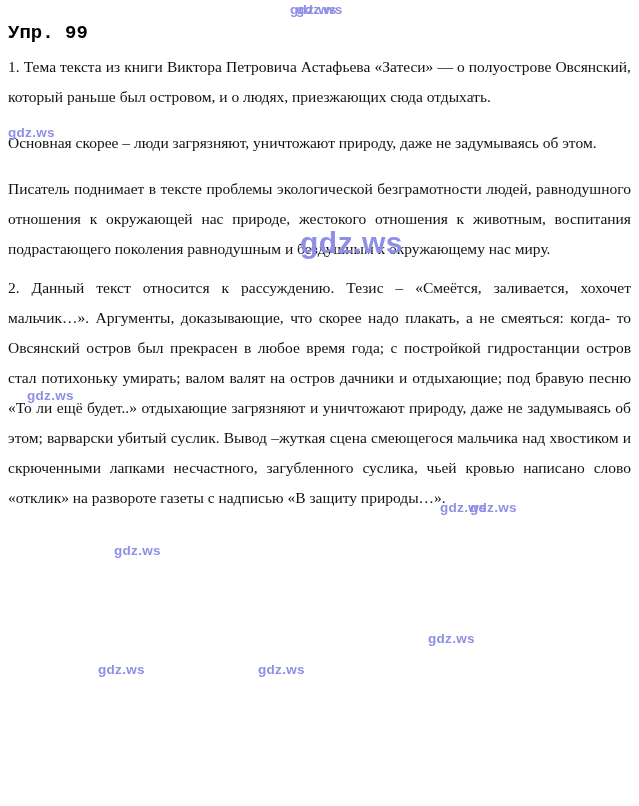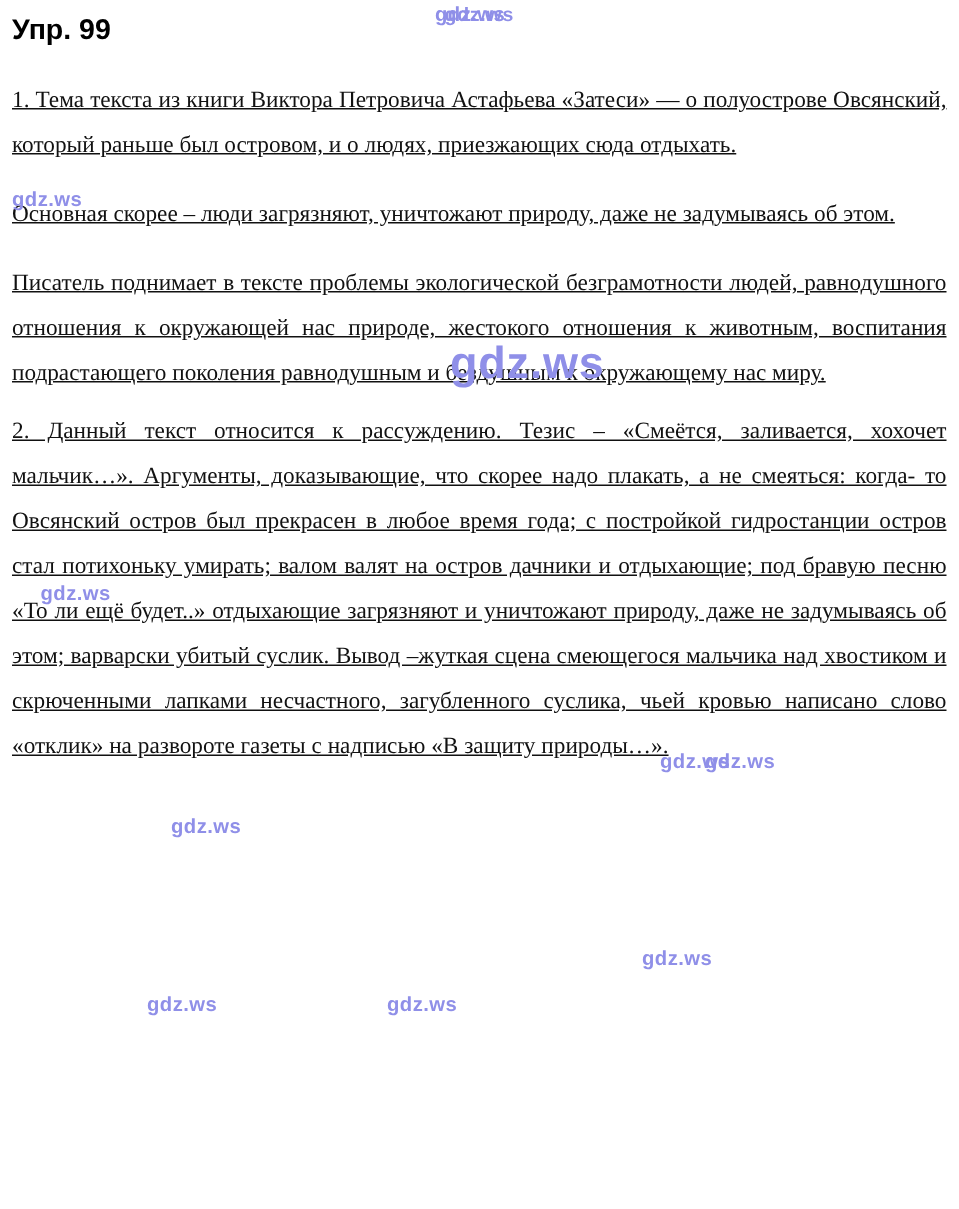--- a/index.html
+++ b/index.html
@@ -29,41 +29,40 @@
     width: 639px;
     text-align: center;
     font-family: "Liberation Sans", sans-serif;
     font-size: 13px;
     font-weight: bold;
     color: #8f8fe8;
     letter-spacing: 0.5px;
   }
   .title {
     position: absolute;
-    top: 10px;
+    top: 22px;
     left: 8px;
-    font-family: Liberation Sans, sans-serif;
+    font-family: Liberation Mono, monospace;
     font-size: 19px;
     font-weight: bold;
     color: #000;
   }
   .content {
     position: absolute;
     top: 52px;
     left: 8px;
     width: 623px;
   }
   p {
     margin: 0 0 0 0;
     font-size: 15.5px;
     line-height: 30px;
     text-align: justify;
     text-justify: inter-word;
     color: #111;
-    text-decoration: underline;
   }
   .gap-sm { height: 9px; }
   .gap-md { height: 16px; }
 
   
   .wm {
     position: absolute;
     font-family: "Liberation Sans", sans-serif;
     font-weight: bold;
     color: #8f8fe8;

